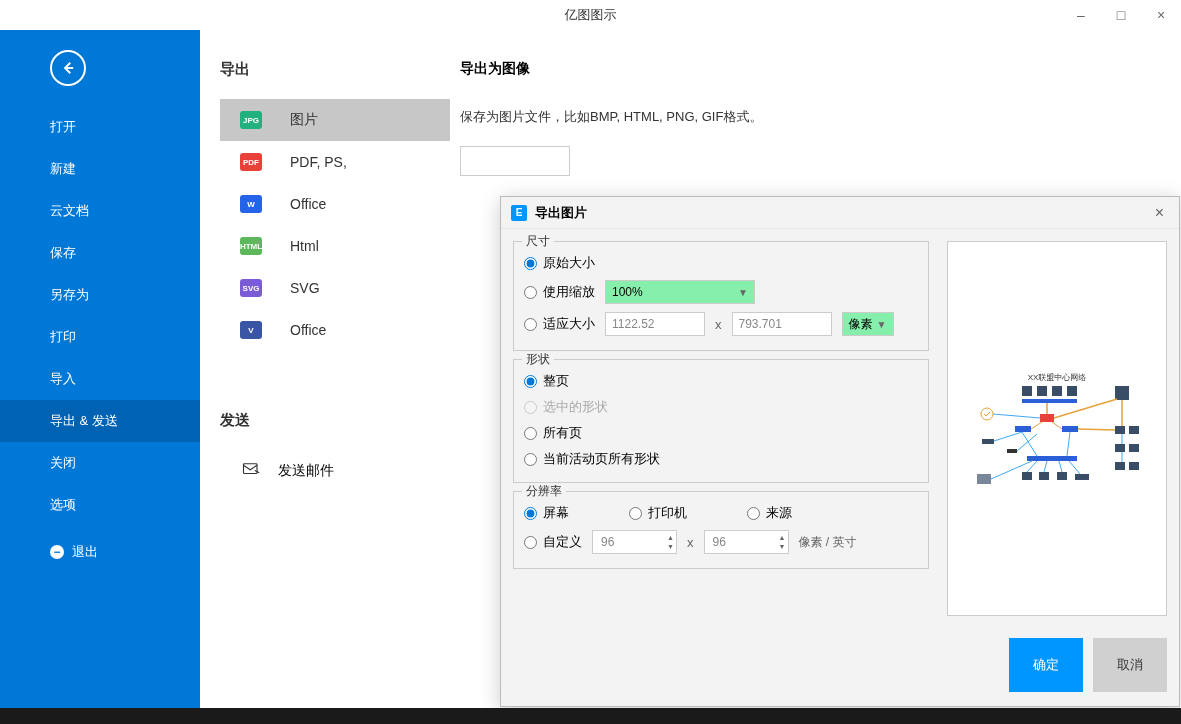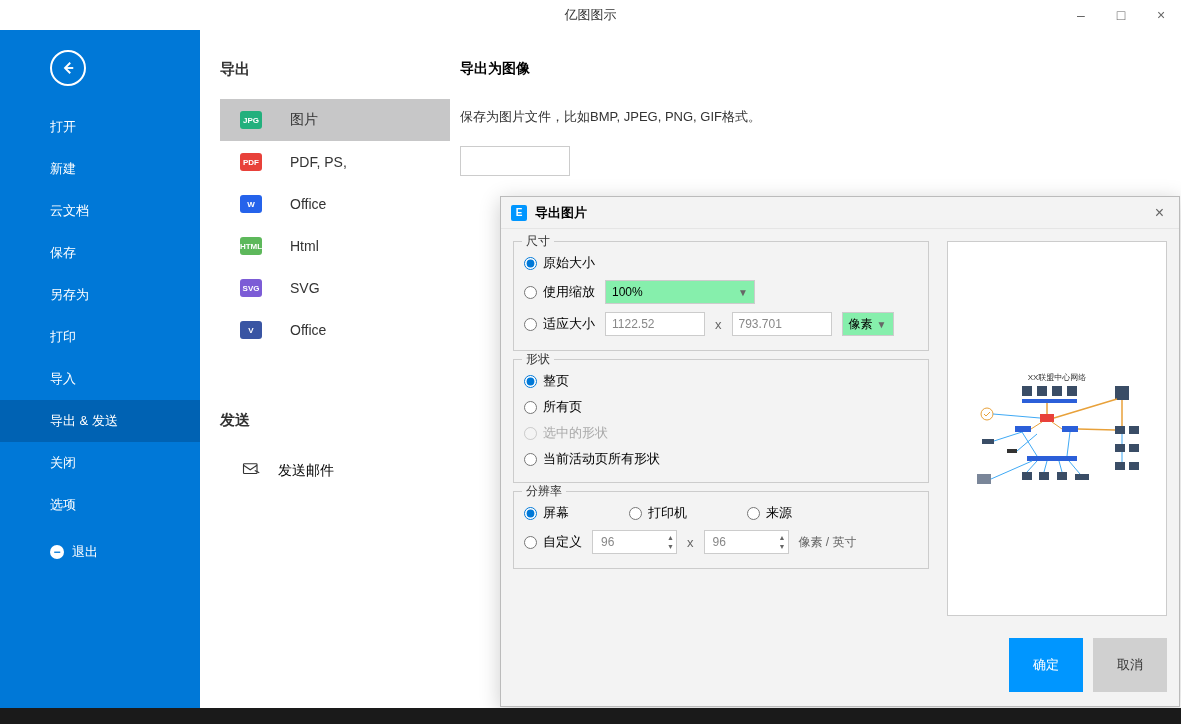--- a/index.html
+++ b/index.html
@@ -180,21 +180,21 @@
                     <path d="M17 14l6 3"></path>
                   </svg>
               </span>
               <span>发送邮件</span>
             </div>
           </div>
         </div>
 
         <div class="export-detail">
           <div class="detail-title">导出为图像</div>
-          <div class="detail-desc">保存为图片文件，比如BMP, JPEG, PNG, GIF格式。</div>
+          <div class="detail-desc">保存为图片文件，比如BMP, HTML, PNG, GIF格式。</div>
           <div class="image-box"></div>
         </div>
       </div>
     </div>
 
     <div class="dialog-overlay">
       <div class="dialog-header">
         <div class="dialog-icon">E</div>
         <div class="dialog-title">导出图片</div>
         <div class="dialog-close">×</div>
@@ -237,29 +237,29 @@
 
           <div class="group">
             <span class="group-label">形状</span>
             <div class="group-row">
               <label class="radio-item">
                 <input type="radio" name="shape" checked="" style="">
                 <span>整页</span>
               </label>
             </div>
             <div class="group-row">
-              <label class="radio-item">
-                <input type="radio" name="shape" style="">
-                <span>所有页</span>
-              </label>
-            </div>
-            <div class="group-row">
               <label class="radio-item disabled">
                 <input type="radio" name="shape" disabled="" style="">
                 <span>选中的形状</span>
+              </label>
+            </div>
+            <div class="group-row">
+              <label class="radio-item">
+                <input type="radio" name="shape" style="">
+                <span>所有页</span>
               </label>
             </div>
             <div class="group-row">
               <label class="radio-item">
                 <input type="radio" name="shape" style="">
                 <span>当前活动页所有形状</span>
               </label>
             </div>
           </div>
 

